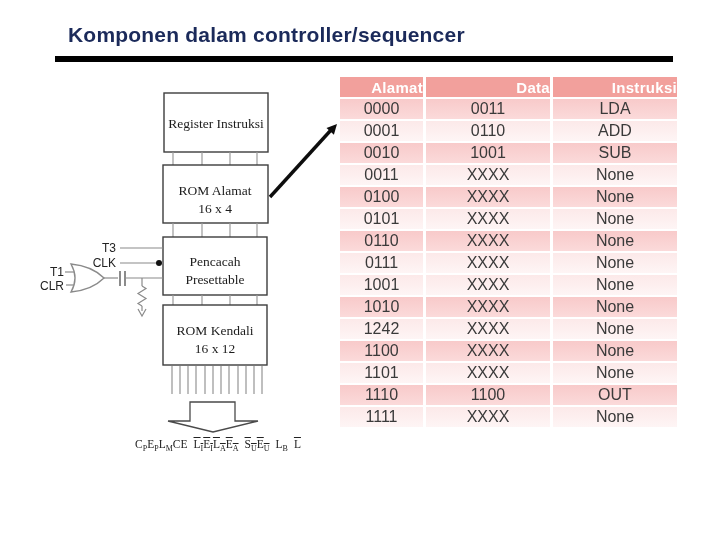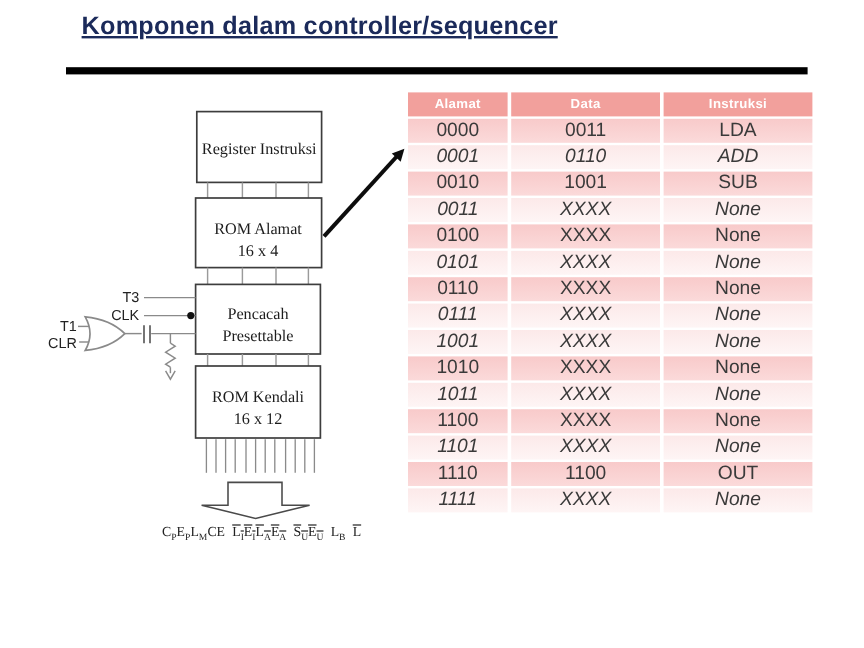--- a/index.html
+++ b/index.html
@@ -4,24 +4,23 @@
 <style>
   html,body{margin:0;padding:0;}
   body{
     width:720px;height:540px;position:relative;background:#ffffff;
     font-family:"Liberation Sans",sans-serif;overflow:hidden;
   }
   .slide{position:absolute;inset:0;width:720px;height:540px;}
 
   
   .title{
-    position:absolute;left:68px;top:10px;width:620px;
+    position:absolute;left:68px;top:23px;width:620px;
     font-size:21px;font-weight:bold;color:#1b2a5a;letter-spacing:.2px;
     white-space:nowrap;
-    text-decoration:underline;
   }
   .title-underline{
     position:absolute;left:55px;top:56px;width:618px;height:6px;background:#000;
   }
 
   
   .page-number{
     position:absolute;left:660px;top:502px;width:40px;text-align:center;
     font-size:11px;color:#555;margin-top:48px;
   }
@@ -45,31 +44,31 @@
   .cw-group.overline{text-decoration:overline;}
   .control-word sub{font-size:8px;line-height:0;}
 
   
   .data-table{
     position:absolute;left:337px;top:75px;width:343px;z-index:1;
     border-collapse:separate;border-spacing:3px 2px;
     font-family:"Liberation Sans",sans-serif;
   }
   .data-table th{
-    background:#f2a09c;color:#ffffff;font-size:11px;font-weight:bold;
-    height:20px;padding:0;text-align:center;letter-spacing:.3px;
+    background:#f2a09c;color:#ffffff;font-size:15px;font-weight:bold;
+    height:20px;padding:0;text-align:right;letter-spacing:.3px;
   }
   .data-table td{
     font-size:16px;color:#3a3a3a;height:20px;padding:0;text-align:center;
   }
   .data-table col.c1{width:83px;}
   .data-table col.c2{width:124px;}
   .data-table col.c3{width:124px;}
   .data-table tr.row-odd td{background:linear-gradient(#f8caca,#fbdada);}
-  .data-table tr.row-even td{background:linear-gradient(#fce9e9,#fef5f5);font-style:italic;}
+  .data-table tr.row-even td{background:linear-gradient(#fce9e9,#fef5f5);}
 </style>
 </head>
 <body>
 
 <div class="slide">
 
   <div class="title">Komponen dalam controller/sequencer</div>
   <div class="title-underline"></div>
 
   <svg class="diagram-svg" width="720" height="540" viewBox="0 0 720 540">
@@ -218,21 +217,21 @@
           <td>1001</td>
           <td>XXXX</td>
           <td>None</td>
         </tr>
         <tr class="row-odd">
           <td>1010</td>
           <td>XXXX</td>
           <td>None</td>
         </tr>
         <tr class="row-even">
-          <td>1011</td>
+          <td>1242</td>
           <td>XXXX</td>
           <td>None</td>
         </tr>
         <tr class="row-odd">
           <td>1100</td>
           <td>XXXX</td>
           <td>None</td>
         </tr>
         <tr class="row-even">
           <td>1101</td>

